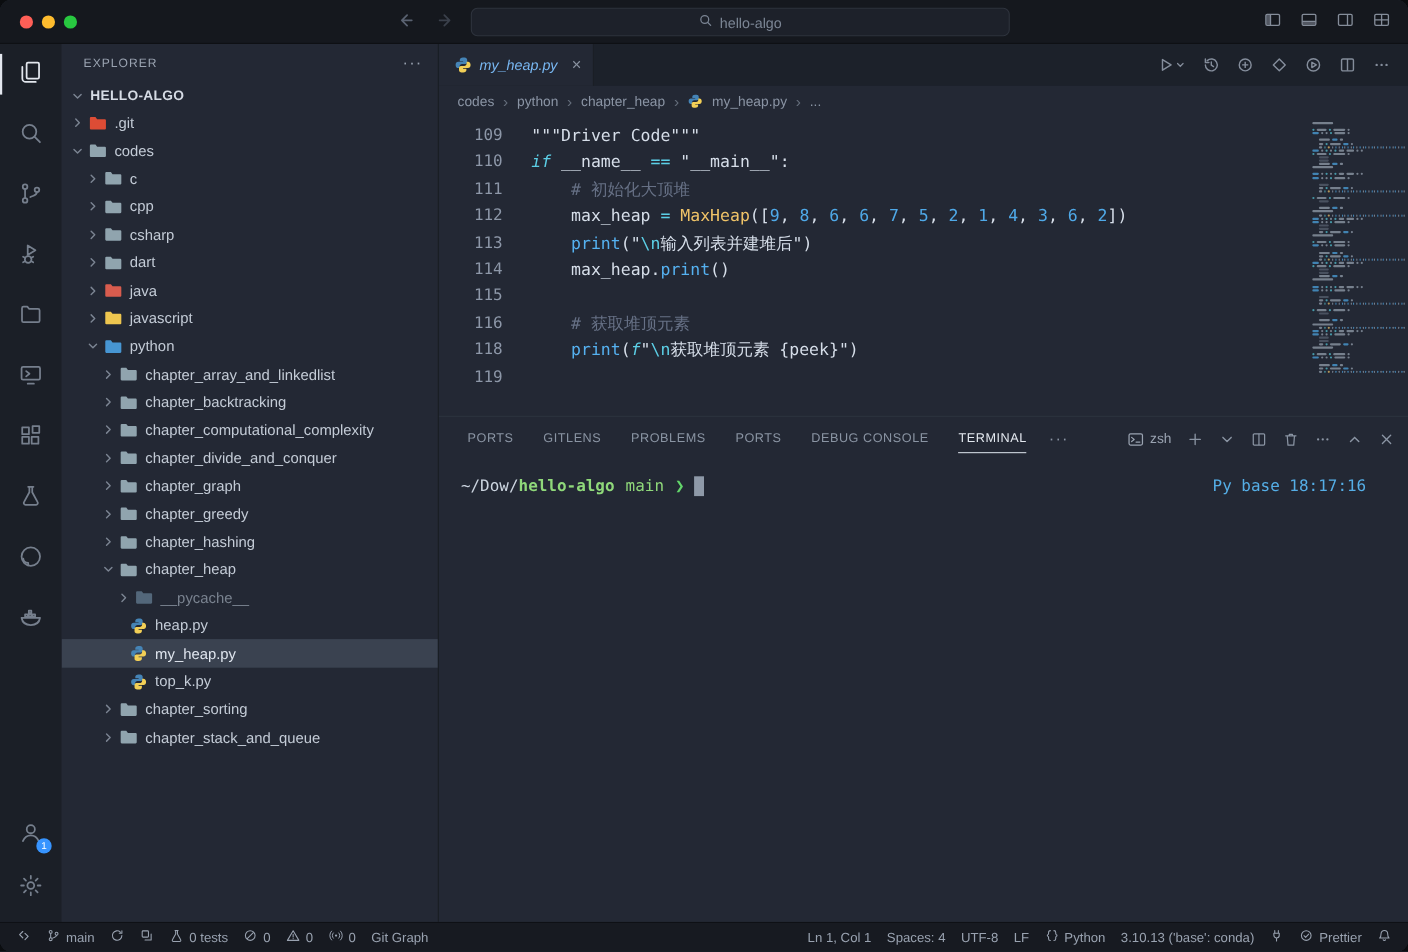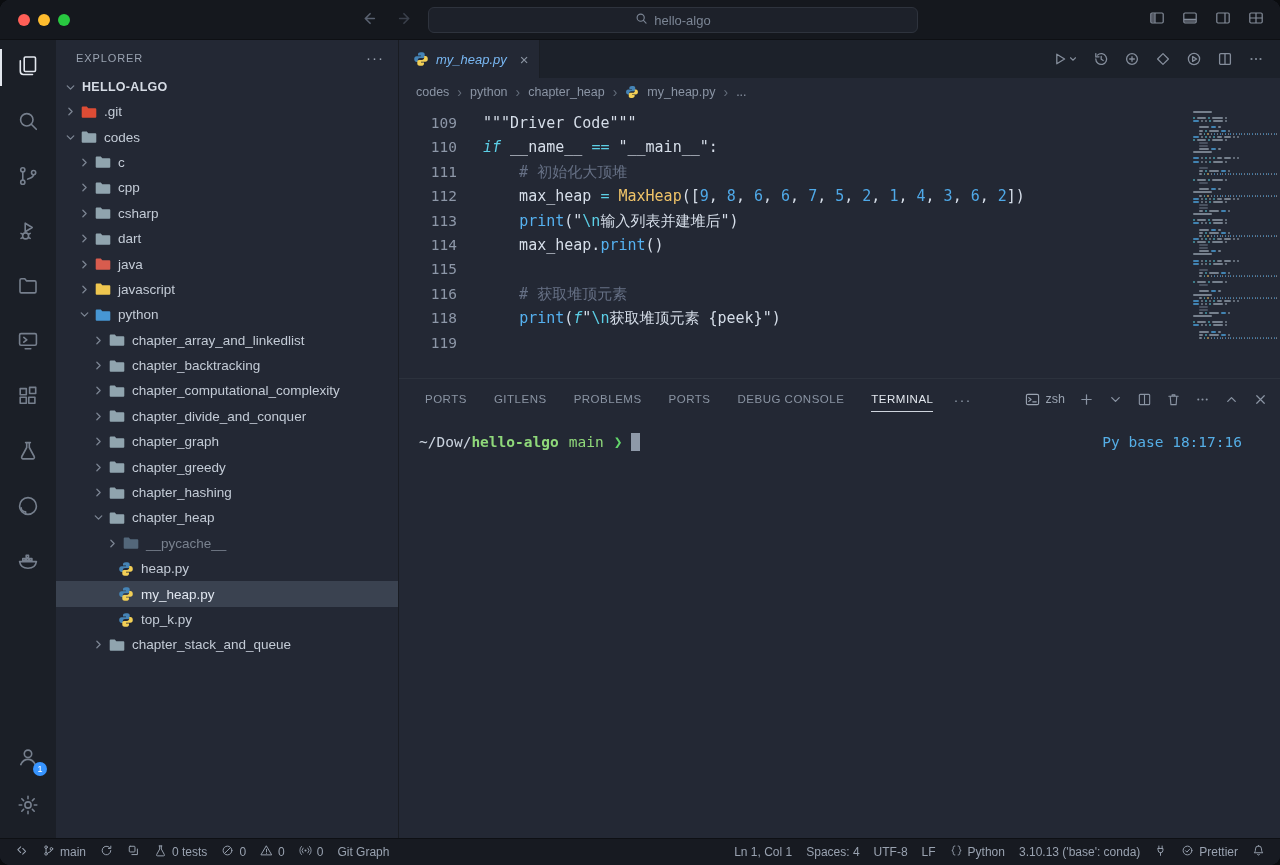--- a/index.html
+++ b/index.html
@@ -555,20 +555,33 @@
             <span class="chev">
               <svg viewBox="0 0 16 16" fill="none" stroke="currentColor" stroke-width="1.6" stroke-linecap="round" stroke-linejoin="round">
                 <path d="M6 4l4 4-4 4"></path>
               </svg>
             </span>
             <span class="ticon">
               <svg viewBox="0 0 16 16">
                 <path fill="#90a4ae" d="M1.7 2.4h4.1l1.5 1.9h7a1 1 0 0 1 1 1v7.5a1 1 0 0 1-1 1H1.7a1 1 0 0 1-1-1V3.4a1 1 0 0 1 1-1z"></path>
               </svg>
             </span>
+            <span class="tlabel">chapter_sorting</span>
+          </div>
+          <div class="tree-row" style="padding-left: 34px;">
+            <span class="chev">
+              <svg viewBox="0 0 16 16" fill="none" stroke="currentColor" stroke-width="1.6" stroke-linecap="round" stroke-linejoin="round">
+                <path d="M6 4l4 4-4 4"></path>
+              </svg>
+            </span>
+            <span class="ticon">
+              <svg viewBox="0 0 16 16">
+                <path fill="#90a4ae" d="M1.7 2.4h4.1l1.5 1.9h7a1 1 0 0 1 1 1v7.5a1 1 0 0 1-1 1H1.7a1 1 0 0 1-1-1V3.4a1 1 0 0 1 1-1z"></path>
+              </svg>
+            </span>
             <span class="tlabel">chapter_stack_and_queue</span>
           </div>
         </div>
     </div>
 
     <div class="editor-area">
       <div class="tabbar">
         <div class="tab">
           <span class="ticon">
               <svg viewBox="0 0 16 16">

